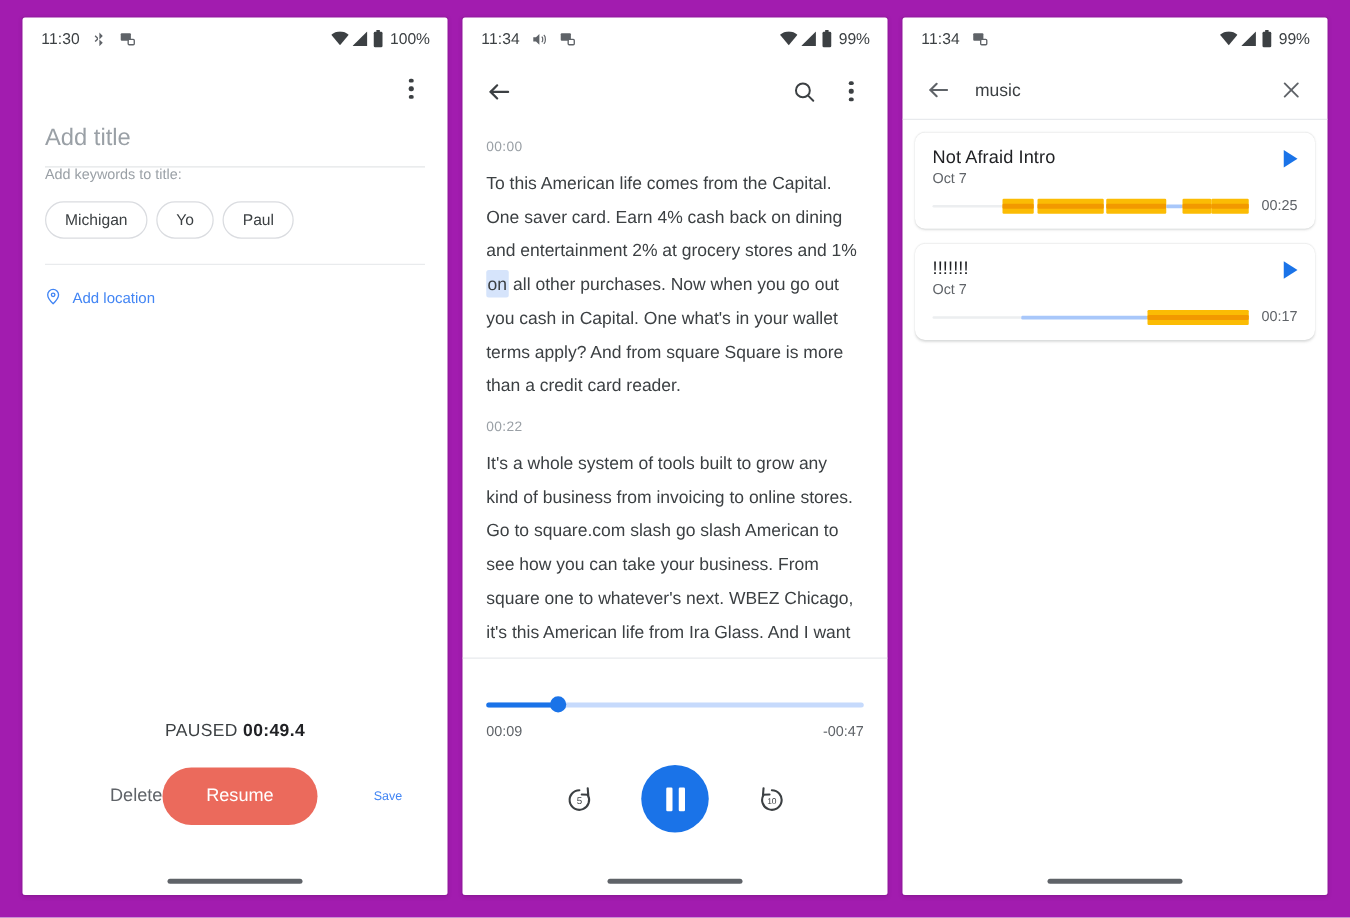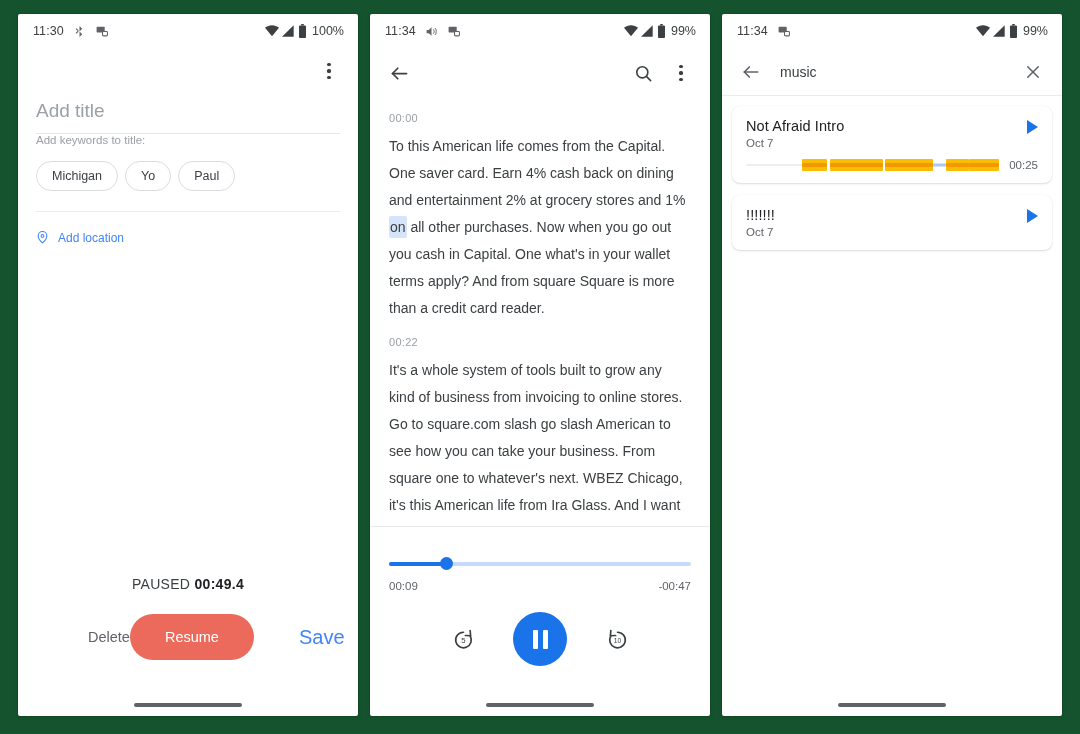--- a/index.html
+++ b/index.html
@@ -8,21 +8,21 @@
     background: #e8eaec;
     font-family: "Liberation Sans", sans-serif;
     overflow: hidden;
   }
   .stage {
     position: relative;
     width: 1080px; height: 734px;
     display: flex;
     gap: 12px;
     padding: 14px 18px 18px 18px;
-    background: #14532d;
+    background: #a21caf;
   }
   .phone {
     position: relative;
     width: 340px;
     background: #ffffff;
     border-radius: 2px;
     box-shadow: 0 0 0 1px rgba(0,0,0,0.05), 0 1px 4px rgba(0,0,0,0.10);
     display: flex;
     flex-direction: column;
     overflow: hidden;
@@ -103,21 +103,21 @@
     letter-spacing: 0.3px;
     margin-bottom: 22px;
   }
   .rec-status .t { font-weight: 700; color: #202124; }
   .rec-actions {
     display: flex; align-items: center; justify-content: space-between;
     padding: 0 40px 0 52px;
     margin-bottom: 34px;
   }
   .rec-del { font-size: 14.5px; color: #5f6368; cursor: pointer; }
-  .rec-save { font-size: 20px; color: #4285f4; font-weight: 500; cursor: pointer; margin-left: 45px; }
+  .rec-save { font-size: 10px; color: #4285f4; font-weight: 500; cursor: pointer; margin-left: 45px; }
   .rec-main {
     background: #eb6a5c;
     color: #fff;
     border: none;
     border-radius: 28px;
     padding: 15px 35px;
     font-size: 14.5px;
     cursor: pointer;
     font-family: inherit;
   }
@@ -512,20 +512,29 @@
       </div>
 
       <div class="rcard">
         <div class="rtop">
           <div>
             <div class="rtitle">!!!!!!!</div>
             <div class="rdate">Oct 7</div>
           </div>
           <div class="play-tri"></div>
         </div>
+        <div class="rbottom">
+          <div class="wave" id="wave1">
+              <span class="seg" style="left: 0%; width: 28%; height: 2px; background: rgb(236, 238, 240);"></span>
+              <span class="seg" style="left: 28%; width: 40%; height: 3px; background: rgb(168, 199, 250);"></span>
+              <span class="seg" style="left: 68%; width: 32%; height: 12px; background: rgb(251, 188, 4);"></span>
+              <span class="seg" style="left: 68%; width: 32%; height: 4px; background: rgb(242, 153, 0);"></span>
+            </div>
+          <div class="rdur">00:17</div>
+        </div>
       </div>
     </div>
 
     <div class="p3fill"></div>
     <div class="gesture">
         <i></i>
       </div>
   </div>
 
 </div>

